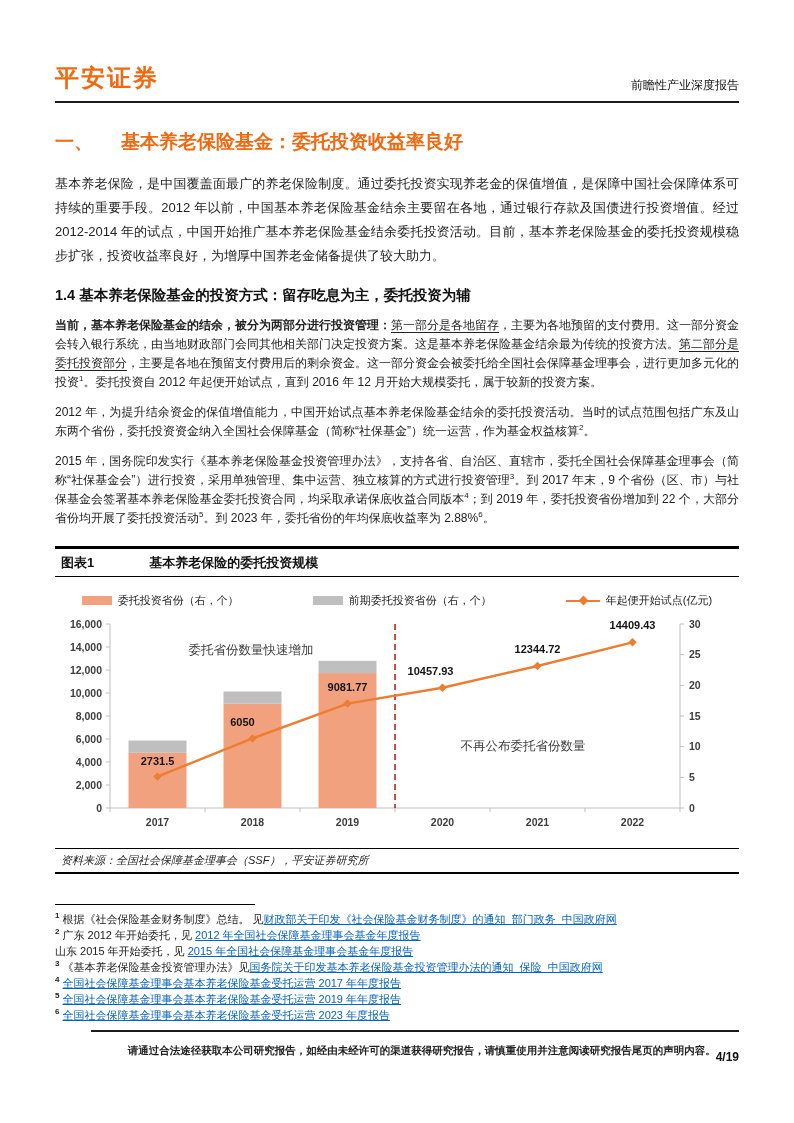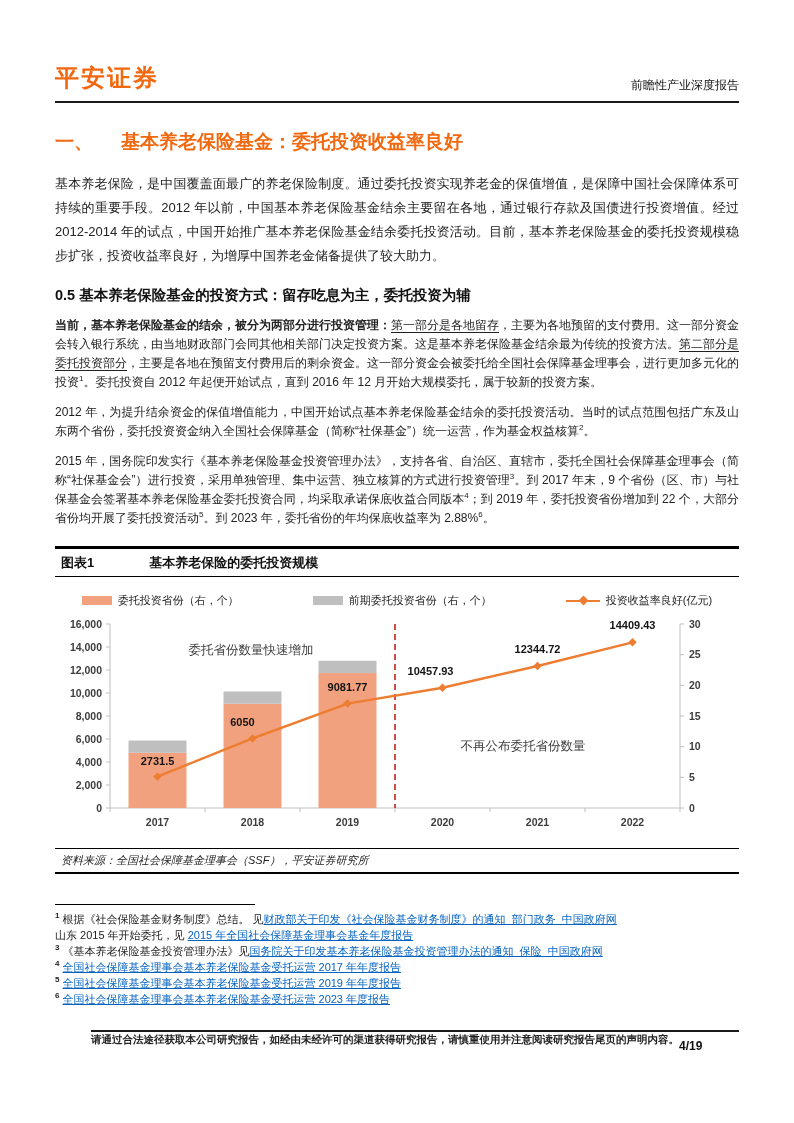--- a/index.html
+++ b/index.html
@@ -60,22 +60,22 @@
 
   
   .fn-sep { margin-top:30px; width:200px; border-top:1.5px solid #000; }
   .footnotes { margin-top:6px; font-size:11px; line-height:16px; color:#222; }
   .fn-line sup { font-weight:bold; margin-right:3px; }
   .footnotes a { color:#0563C1; text-decoration:underline; cursor:pointer; }
 
   
   .footer {
     position:absolute; left:55px; right:55px; top:1030px;
-    border-top:2px solid #1a1a1a; padding-top:1px;
-    display:flex; justify-content:flex-start; align-items:flex-start;margin-left:36px;
+    border-top:2px solid #1a1a1a; padding-top:12px;
+    display:flex; justify-content:flex-end; align-items:flex-start;margin-left:36px;
   }
   .disclaimer { font-size:10.5px; font-weight:bold; color:#222; max-width:600px; }
   .page-num { font-size:12px; color:#111; margin-top:6px;font-weight:bold; }
 </style>
 </head>
 <body>
 
 <div class="page">
 
   <div class="header">
@@ -84,21 +84,21 @@
   </div>
 
   <div class="content">
     <div class="main-title">
       <span>一、</span>
       <span>基本养老保险基金：委托投资收益率良好</span>
     </div>
 
     <p class="intro">基本养老保险，是中国覆盖面最广的养老保险制度。通过委托投资实现养老金的保值增值，是保障中国社会保障体系可持续的重要手段。2012 年以前，中国基本养老保险基金结余主要留在各地，通过银行存款及国债进行投资增值。经过 2012-2014 年的试点，中国开始推广基本养老保险基金结余委托投资活动。目前，基本养老保险基金的委托投资规模稳步扩张，投资收益率良好，为增厚中国养老金储备提供了较大助力。</p>
 
-    <div class="sub-title">0.5 基本养老保险基金的投资方式：留存吃息为主，委托投资为辅</div>
+    <div class="sub-title">1.4 基本养老保险基金的投资方式：留存吃息为主，委托投资为辅</div>
 
     <p class="para"><span class="lead-bold">当前，基本养老保险基金的结余，被分为两部分进行投资管理：</span><span class="u">第一部分是各地留存</span><span>，主要为各地预留的支付费用。这一部分资金会转入银行系统，由当地财政部门会同其他相关部门决定投资方案。这是基本养老保险基金结余最为传统的投资方法。</span><span class="u">第二部分是委托投资部分</span><span>，主要是各地在预留支付费用后的剩余资金。这一部分资金会被委托给全国社会保障基金理事会，进行更加多元化的投资</span><sup>1</sup><span>。委托投资自 2012 年起便开始试点，直到 2016 年 12 月开始大规模委托，属于较新的投资方案。</span></p>
 
     <p class="para"><span>2012 年，为提升结余资金的保值增值能力，中国开始试点基本养老保险基金结余的委托投资活动。当时的试点范围包括广东及山东两个省份，委托投资资金纳入全国社会保障基金（简称“社保基金”）统一运营，作为基金权益核算</span><sup>2</sup><span>。</span></p>
 
     <p class="para"><span>2015 年，国务院印发实行《基本养老保险基金投资管理办法》，支持各省、自治区、直辖市，委托全国社会保障基金理事会（简称“社保基金会”）进行投资，采用单独管理、集中运营、独立核算的方式进行投资管理</span><sup>3</sup><span>。到 2017 年末，9 个省份（区、市）与社保基金会签署基本养老保险基金委托投资合同，均采取承诺保底收益合同版本</span><sup>4</sup><span>；到 2019 年，委托投资省份增加到 22 个，大部分省份均开展了委托投资活动</span><sup>5</sup><span>。到 2023 年，委托省份的年均保底收益率为 2.88%</span><sup>6</sup><span>。</span></p>
 
     <div class="figure">
       <div class="figure-header">
         <span>图表1</span>
@@ -112,21 +112,21 @@
           </div>
           <div class="legend-item">
             <span class="swatch-bar" style="background: rgb(191, 191, 191);"></span>
             <span>前期委托投资省份（右，个）</span>
           </div>
           <div class="legend-item">
             <span class="swatch-line">
               <span class="ln" style="background: rgb(237, 125, 49);"></span>
               <span class="dm" style="background: rgb(237, 125, 49);"></span>
             </span>
-            <span>投资收益率良好(亿元)</span>
+            <span>年起便开始试点(亿元)</span>
           </div>
         </div>
 
       <div class="chart-wrap">
         <svg id="chart-svg" width="684" height="232" viewBox="0 0 684 232">
             <line x1="55" y1="12" x2="55" y2="196" stroke="#BFBFBF" stroke-width="1"></line>
             <line x1="625" y1="12" x2="625" y2="196" stroke="#BFBFBF" stroke-width="1"></line>
             <line x1="55" y1="196" x2="625" y2="196" stroke="#BFBFBF" stroke-width="1"></line>
             <line x1="51" y1="196" x2="55" y2="196" stroke="#BFBFBF" stroke-width="1"></line>
             <text x="47" y="199.5" text-anchor="end" class="tick">0</text>
@@ -197,20 +197,21 @@
             <text x="468" y="138" text-anchor="middle" class="ann">不再公布委托省份数量</text>
           </svg>
       </div>
 
       <div class="figure-source">资料来源：全国社会保障基金理事会（SSF），平安证券研究所</div>
     </div>
 
     <div class="fn-sep"></div>
     <div class="footnotes" id="footnotes">
         <div class="fn-line"><sup>1</sup><span>根据《社会保险基金财务制度》总结。 见</span><a>财政部关于印发《社会保险基金财务制度》的通知_部门政务_中国政府网</a></div>
+        <div class="fn-line"><sup>2</sup><span>广东 2012 年开始委托，见 </span><a>2012 年全国社会保障基金理事会基金年度报告</a></div>
         <div class="fn-line"><span>山东 2015 年开始委托，见 </span><a>2015 年全国社会保障基金理事会基金年度报告</a></div>
         <div class="fn-line"><sup>3</sup><span>《基本养老保险基金投资管理办法》见</span><a>国务院关于印发基本养老保险基金投资管理办法的通知_保险_中国政府网</a></div>
         <div class="fn-line"><sup>4</sup><a>全国社会保障基金理事会基本养老保险基金受托运营 2017 年年度报告</a></div>
         <div class="fn-line"><sup>5</sup><a>全国社会保障基金理事会基本养老保险基金受托运营 2019 年年度报告</a></div>
         <div class="fn-line"><sup>6</sup><a>全国社会保障基金理事会基本养老保险基金受托运营 2023 年度报告</a></div>
       </div>
   </div>
 
   <div class="footer">
     <div class="disclaimer">请通过合法途径获取本公司研究报告，如经由未经许可的渠道获得研究报告，请慎重使用并注意阅读研究报告尾页的声明内容。</div>

